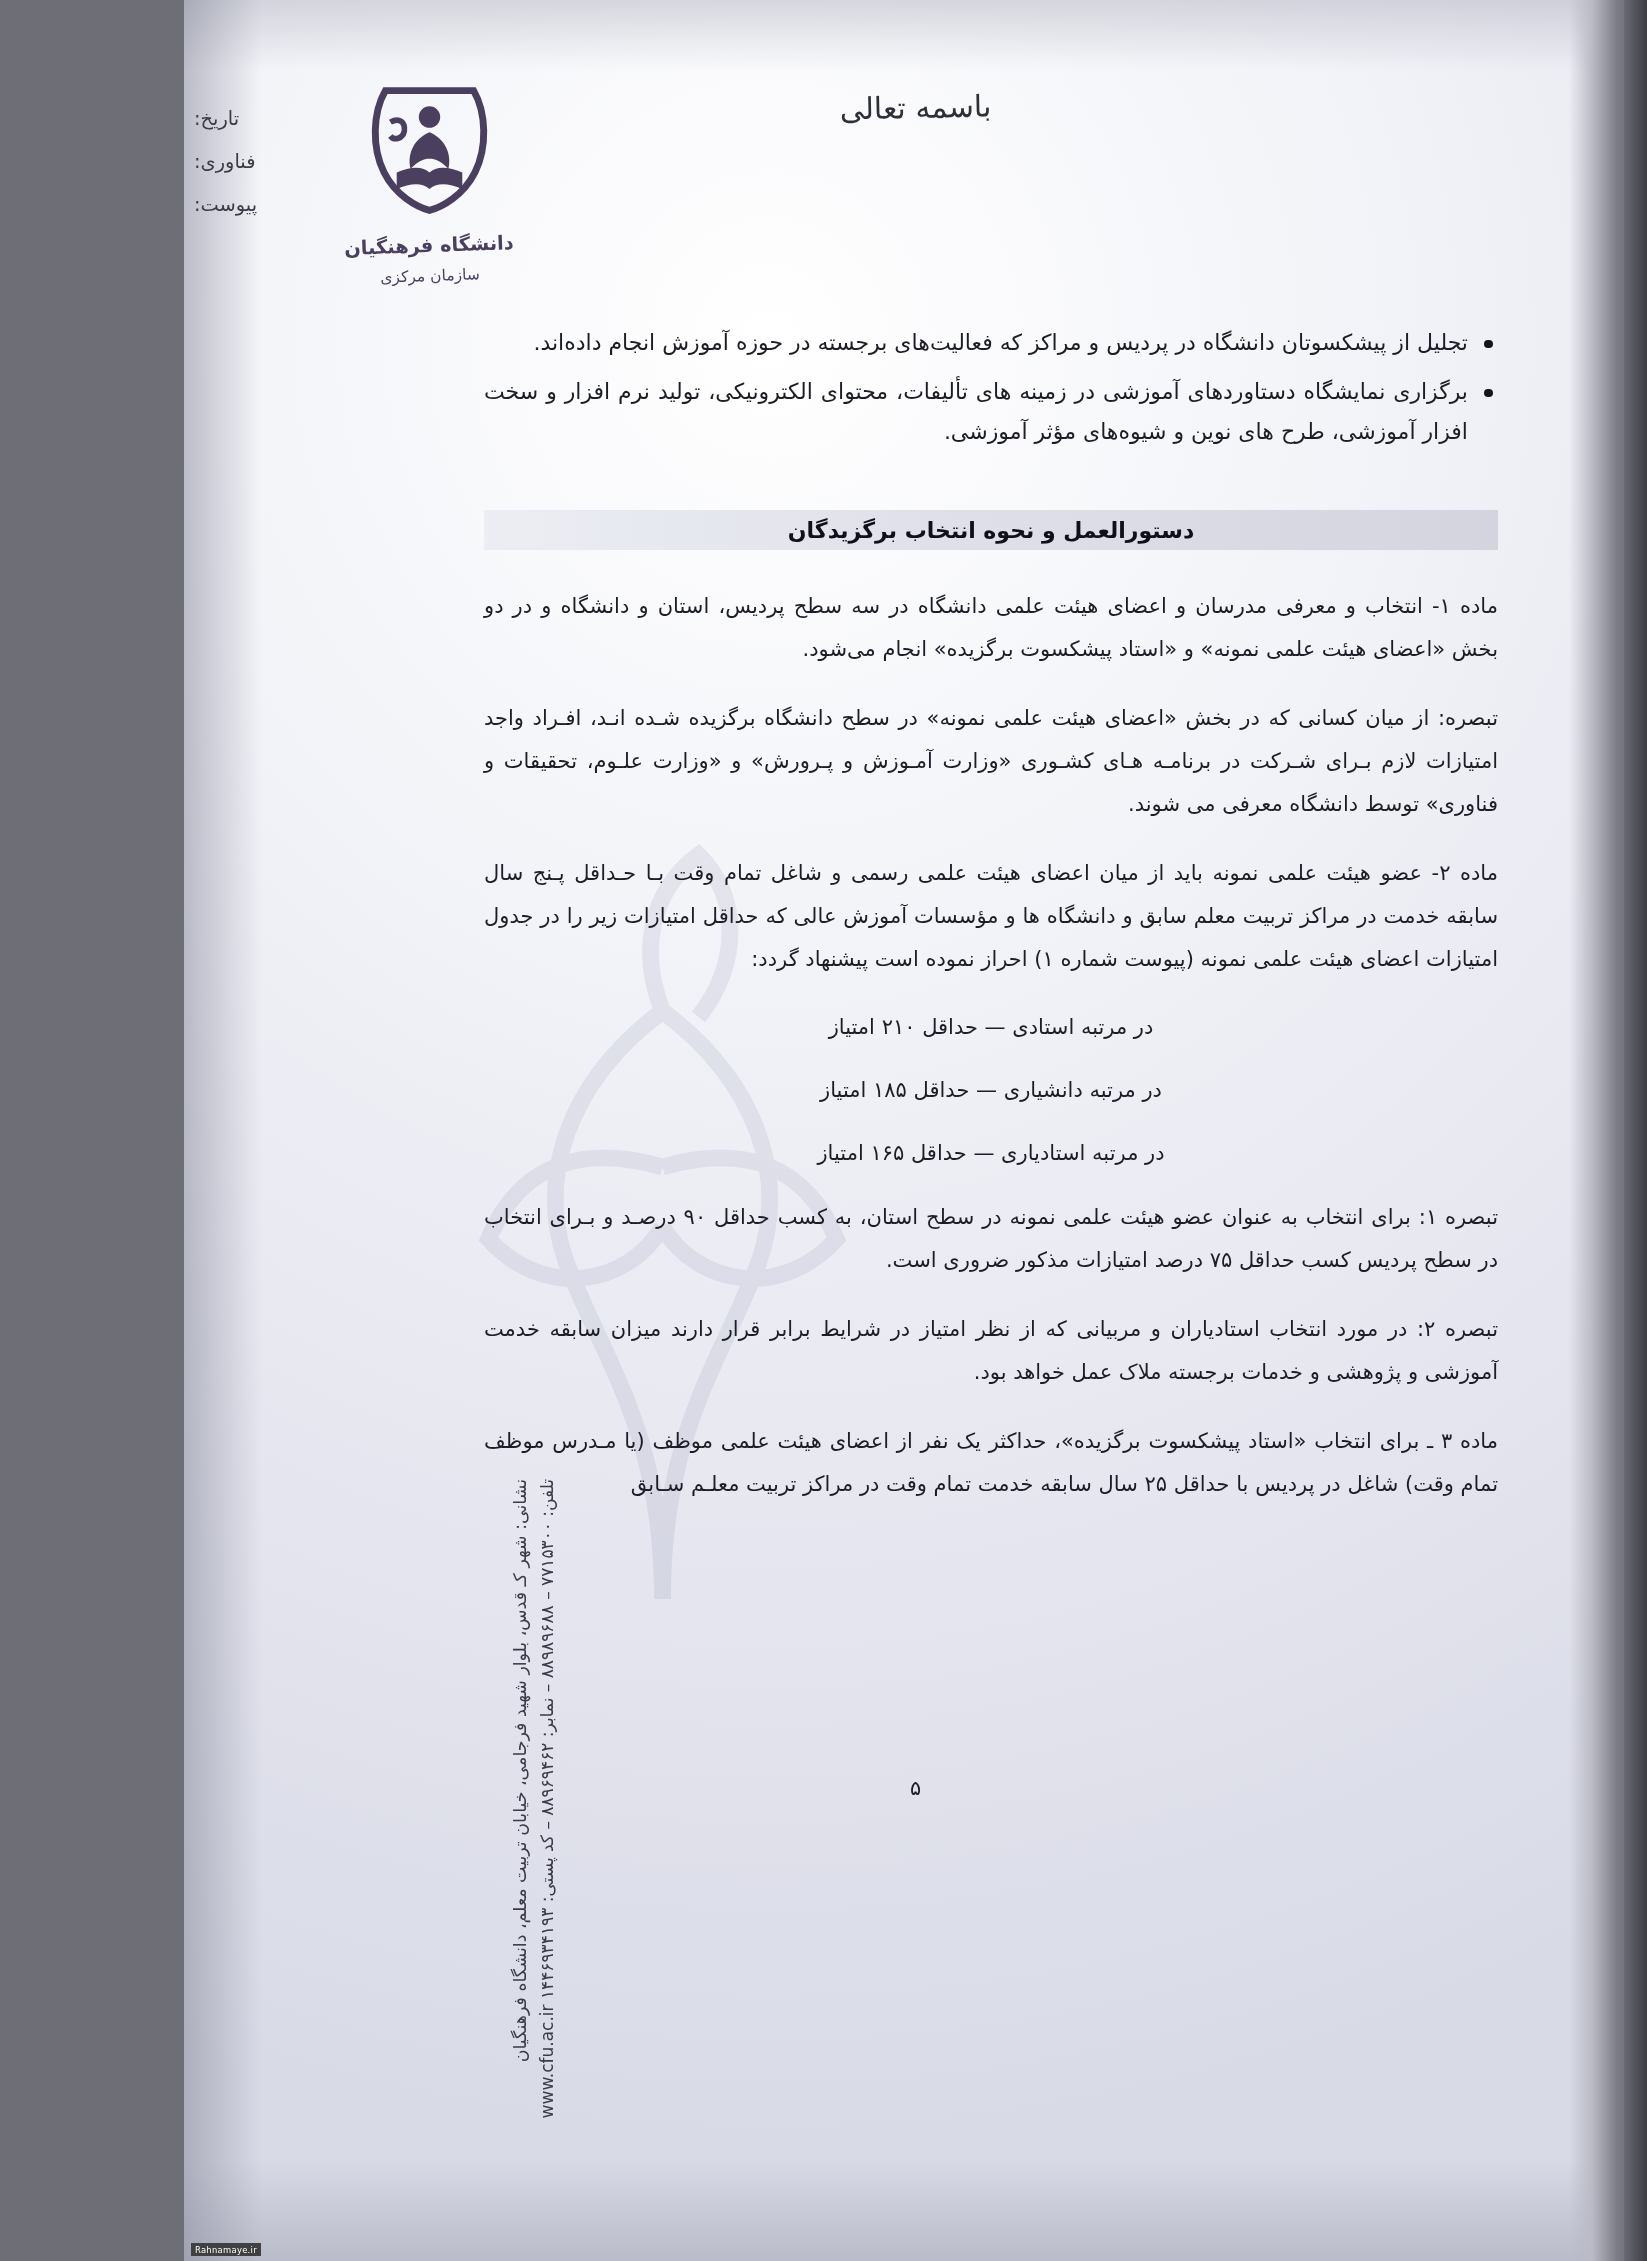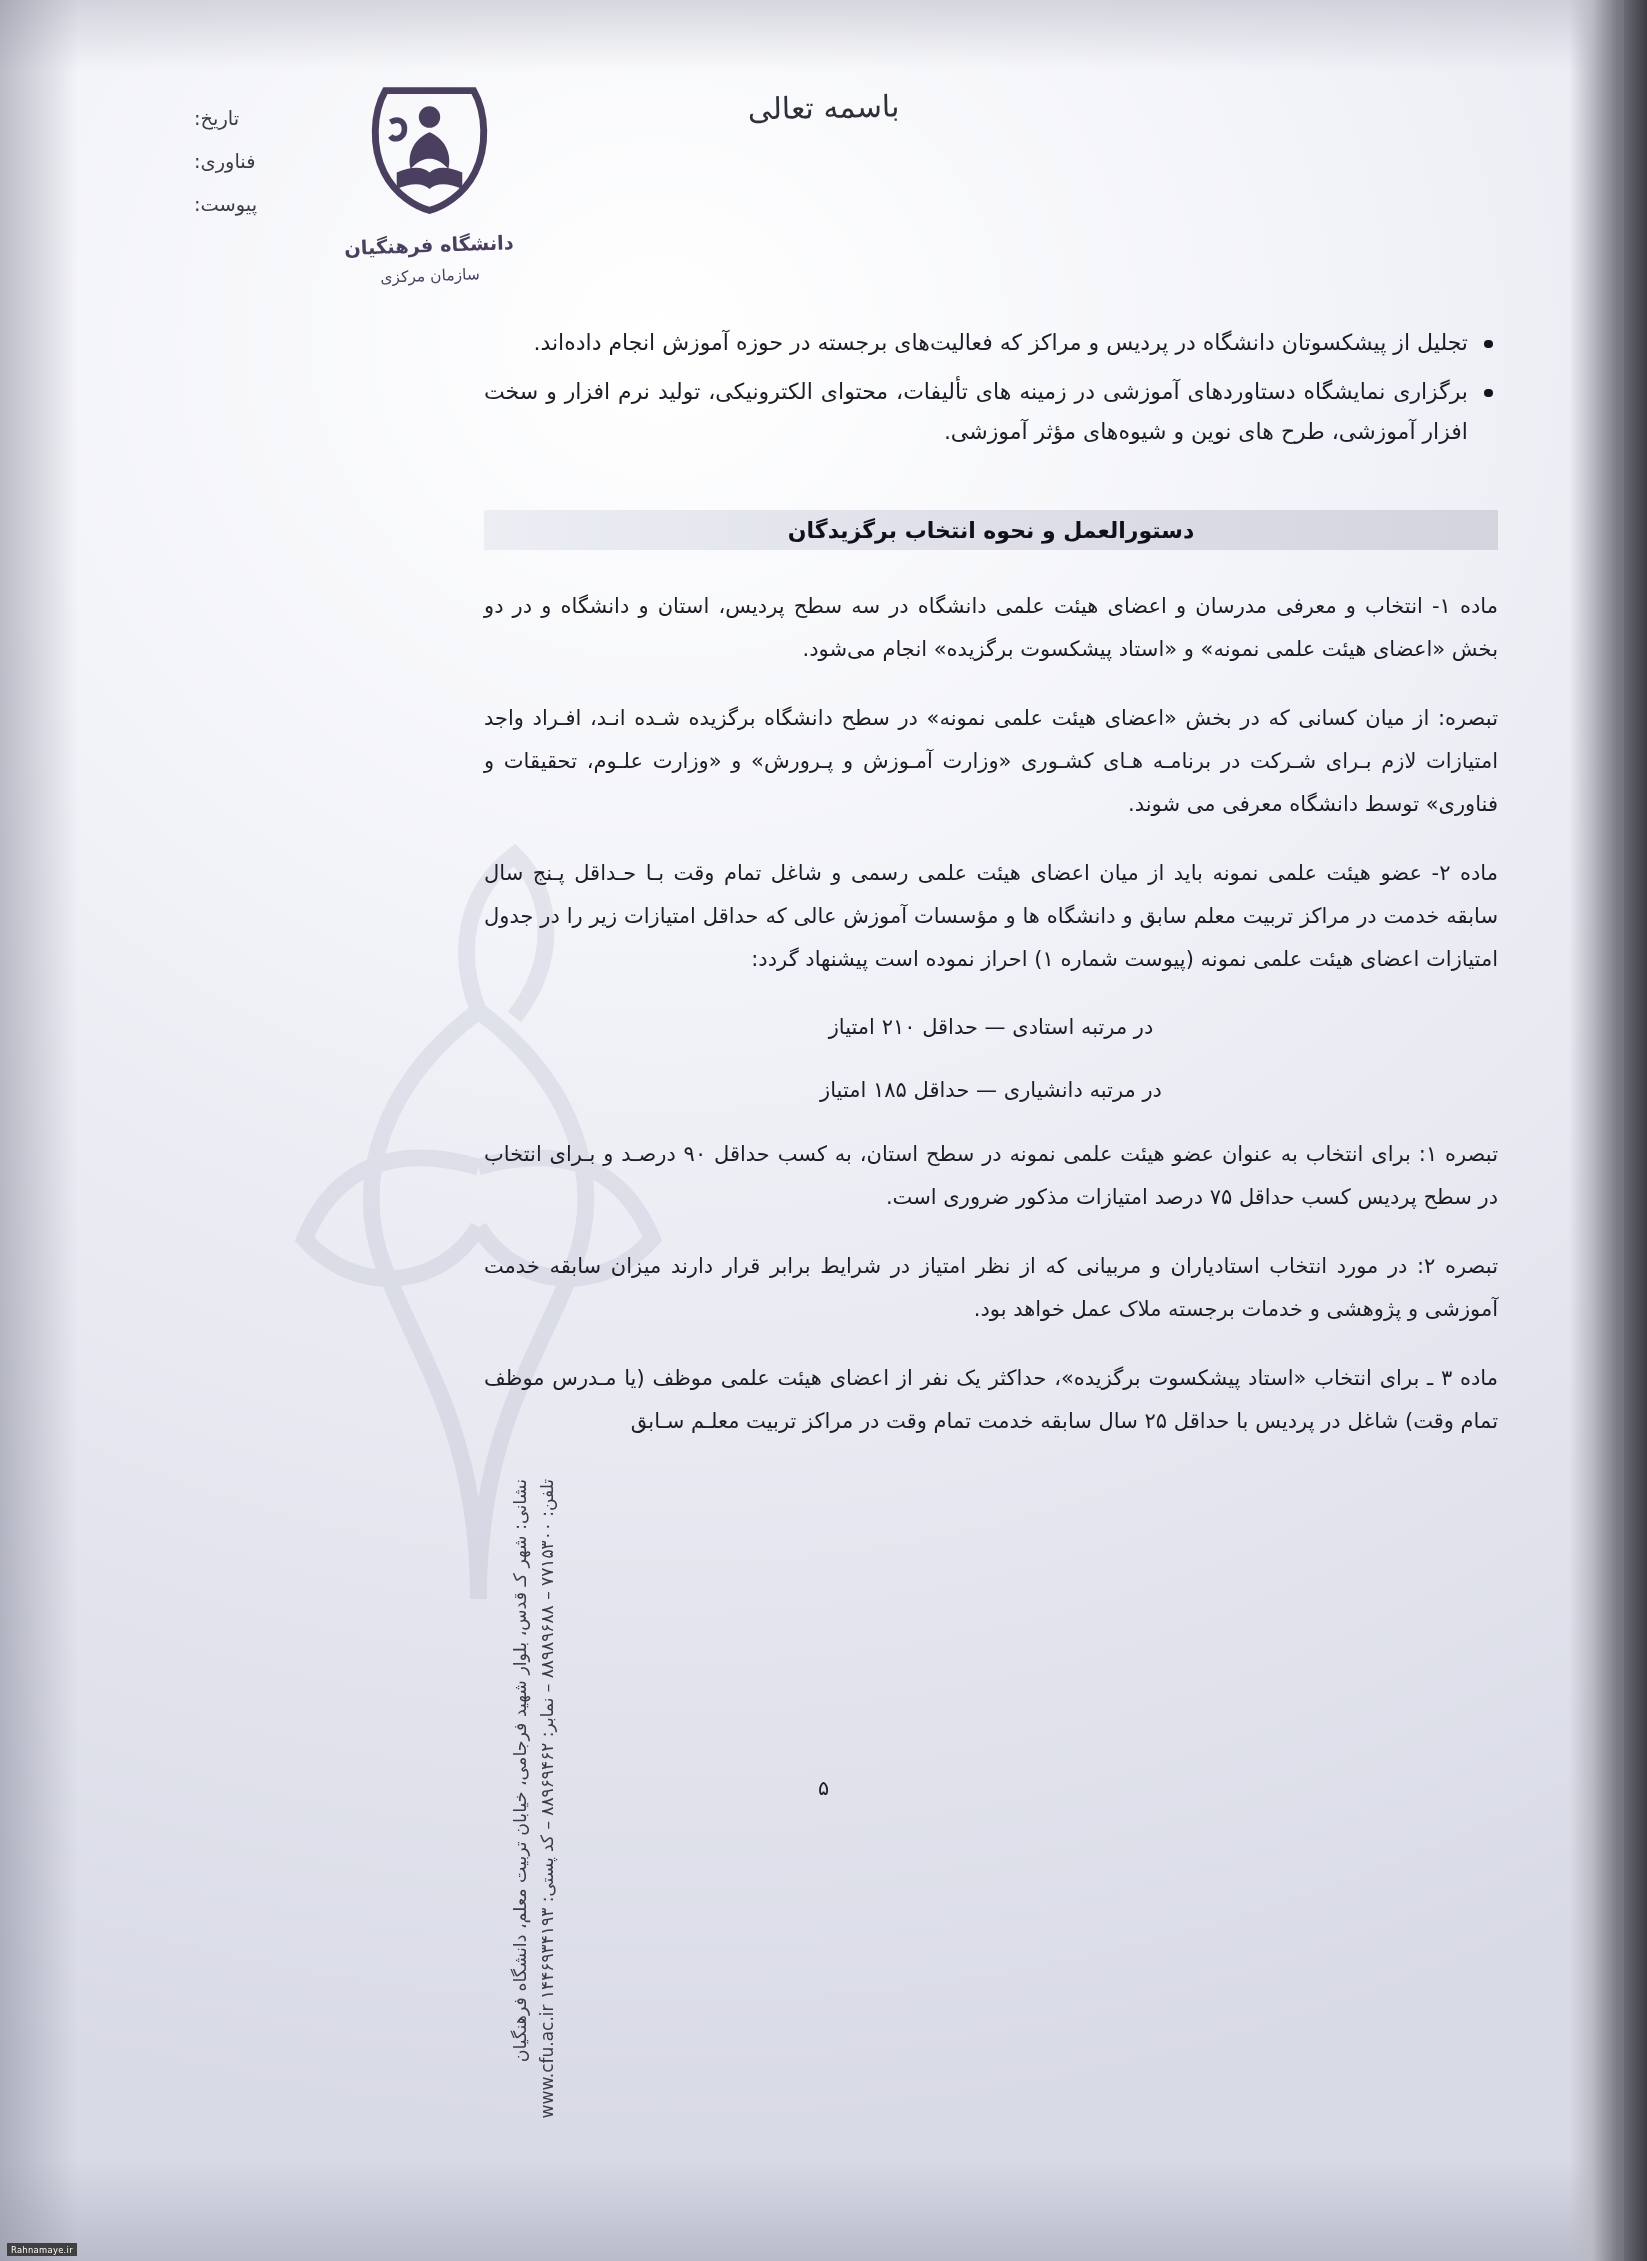--- a/index.html
+++ b/index.html
@@ -2,21 +2,21 @@
 <html lang="fa" dir="rtl" style="font-size:10.3px"><head>
 <meta charset="utf-8">
 <style>
   html, body {
     margin: 0;
     padding: 0;
     background: #6e6e76;
   }
   .page {
     position: relative;
-    width: 1647px;
+    width: 1463px;
     height: 2261px;
     background: #e8e9f0;
     overflow: hidden;
     font-family: "DejaVu Sans", "Liberation Sans", sans-serif;
   }
   
   .paper {
     position: absolute;
     inset: 0;
     background:
@@ -275,20 +275,21 @@
     <div class="section-banner">
       <span class="title">دستورالعمل و نحوه انتخاب برگزیدگان</span>
     </div>
 
     <p class="para">ماده ۱- انتخاب و معرفی مدرسان و اعضای هیئت علمی دانشگاه در سه سطح پردیس، استان و دانشگاه و در دو بخش «اعضای هیئت علمی نمونه» و «استاد پیشکسوت برگزیده» انجام می‌شود.</p>
     <p class="para">تبصره: از میان کسانی که در بخش «اعضای هیئت علمی نمونه» در سطح دانشگاه برگزیده شـده انـد، افـراد واجد امتیازات لازم بـرای شـرکت در برنامـه هـای کشـوری «وزارت آمـوزش و پـرورش» و «وزارت علـوم، تحقیقات و فناوری» توسط دانشگاه معرفی می شوند.</p>
     <p class="para">ماده ۲- عضو هیئت علمی نمونه باید از میان اعضای هیئت علمی رسمی و شاغل تمام وقت بـا حـداقل پـنج سال سابقه خدمت در مراکز تربیت معلم سابق و دانشگاه ها و مؤسسات آموزش عالی که حداقل امتیازات زیر را در جدول امتیازات اعضای هیئت علمی نمونه (پیوست شماره ۱) احراز نموده است پیشنهاد گردد:</p>
 
     <p class="center-line">در مرتبه استادی — حداقل ۲۱۰ امتیاز</p>
     <p class="center-line">در مرتبه دانشیاری — حداقل ۱۸۵ امتیاز</p>
+    <p class="center-line">در مرتبه استادیاری — حداقل ۱۶۵ امتیاز</p>
 
     <p class="para">تبصره ۱: برای انتخاب به عنوان عضو هیئت علمی نمونه در سطح استان، به کسب حداقل ۹۰ درصـد و بـرای انتخاب در سطح پردیس کسب حداقل ۷۵ درصد امتیازات مذکور ضروری است.</p>
     <p class="para">تبصره ۲: در مورد انتخاب استادیاران و مربیانی که از نظر امتیاز در شرایط برابر قرار دارند میزان سابقه خدمت آموزشی و پژوهشی و خدمات برجسته ملاک عمل خواهد بود.</p>
     <p class="para">ماده ۳ ـ برای انتخاب «استاد پیشکسوت برگزیده»، حداکثر یک نفر از اعضای هیئت علمی موظف (یا مـدرس موظف تمام وقت) شاغل در پردیس با حداقل ۲۵ سال سابقه خدمت تمام وقت در مراکز تربیت معلـم سـابق</p>
   </div>
 
   <div class="page-number">۵</div>
 
   <div class="edge-right"></div>
   <div class="edge-right-dark"></div>

